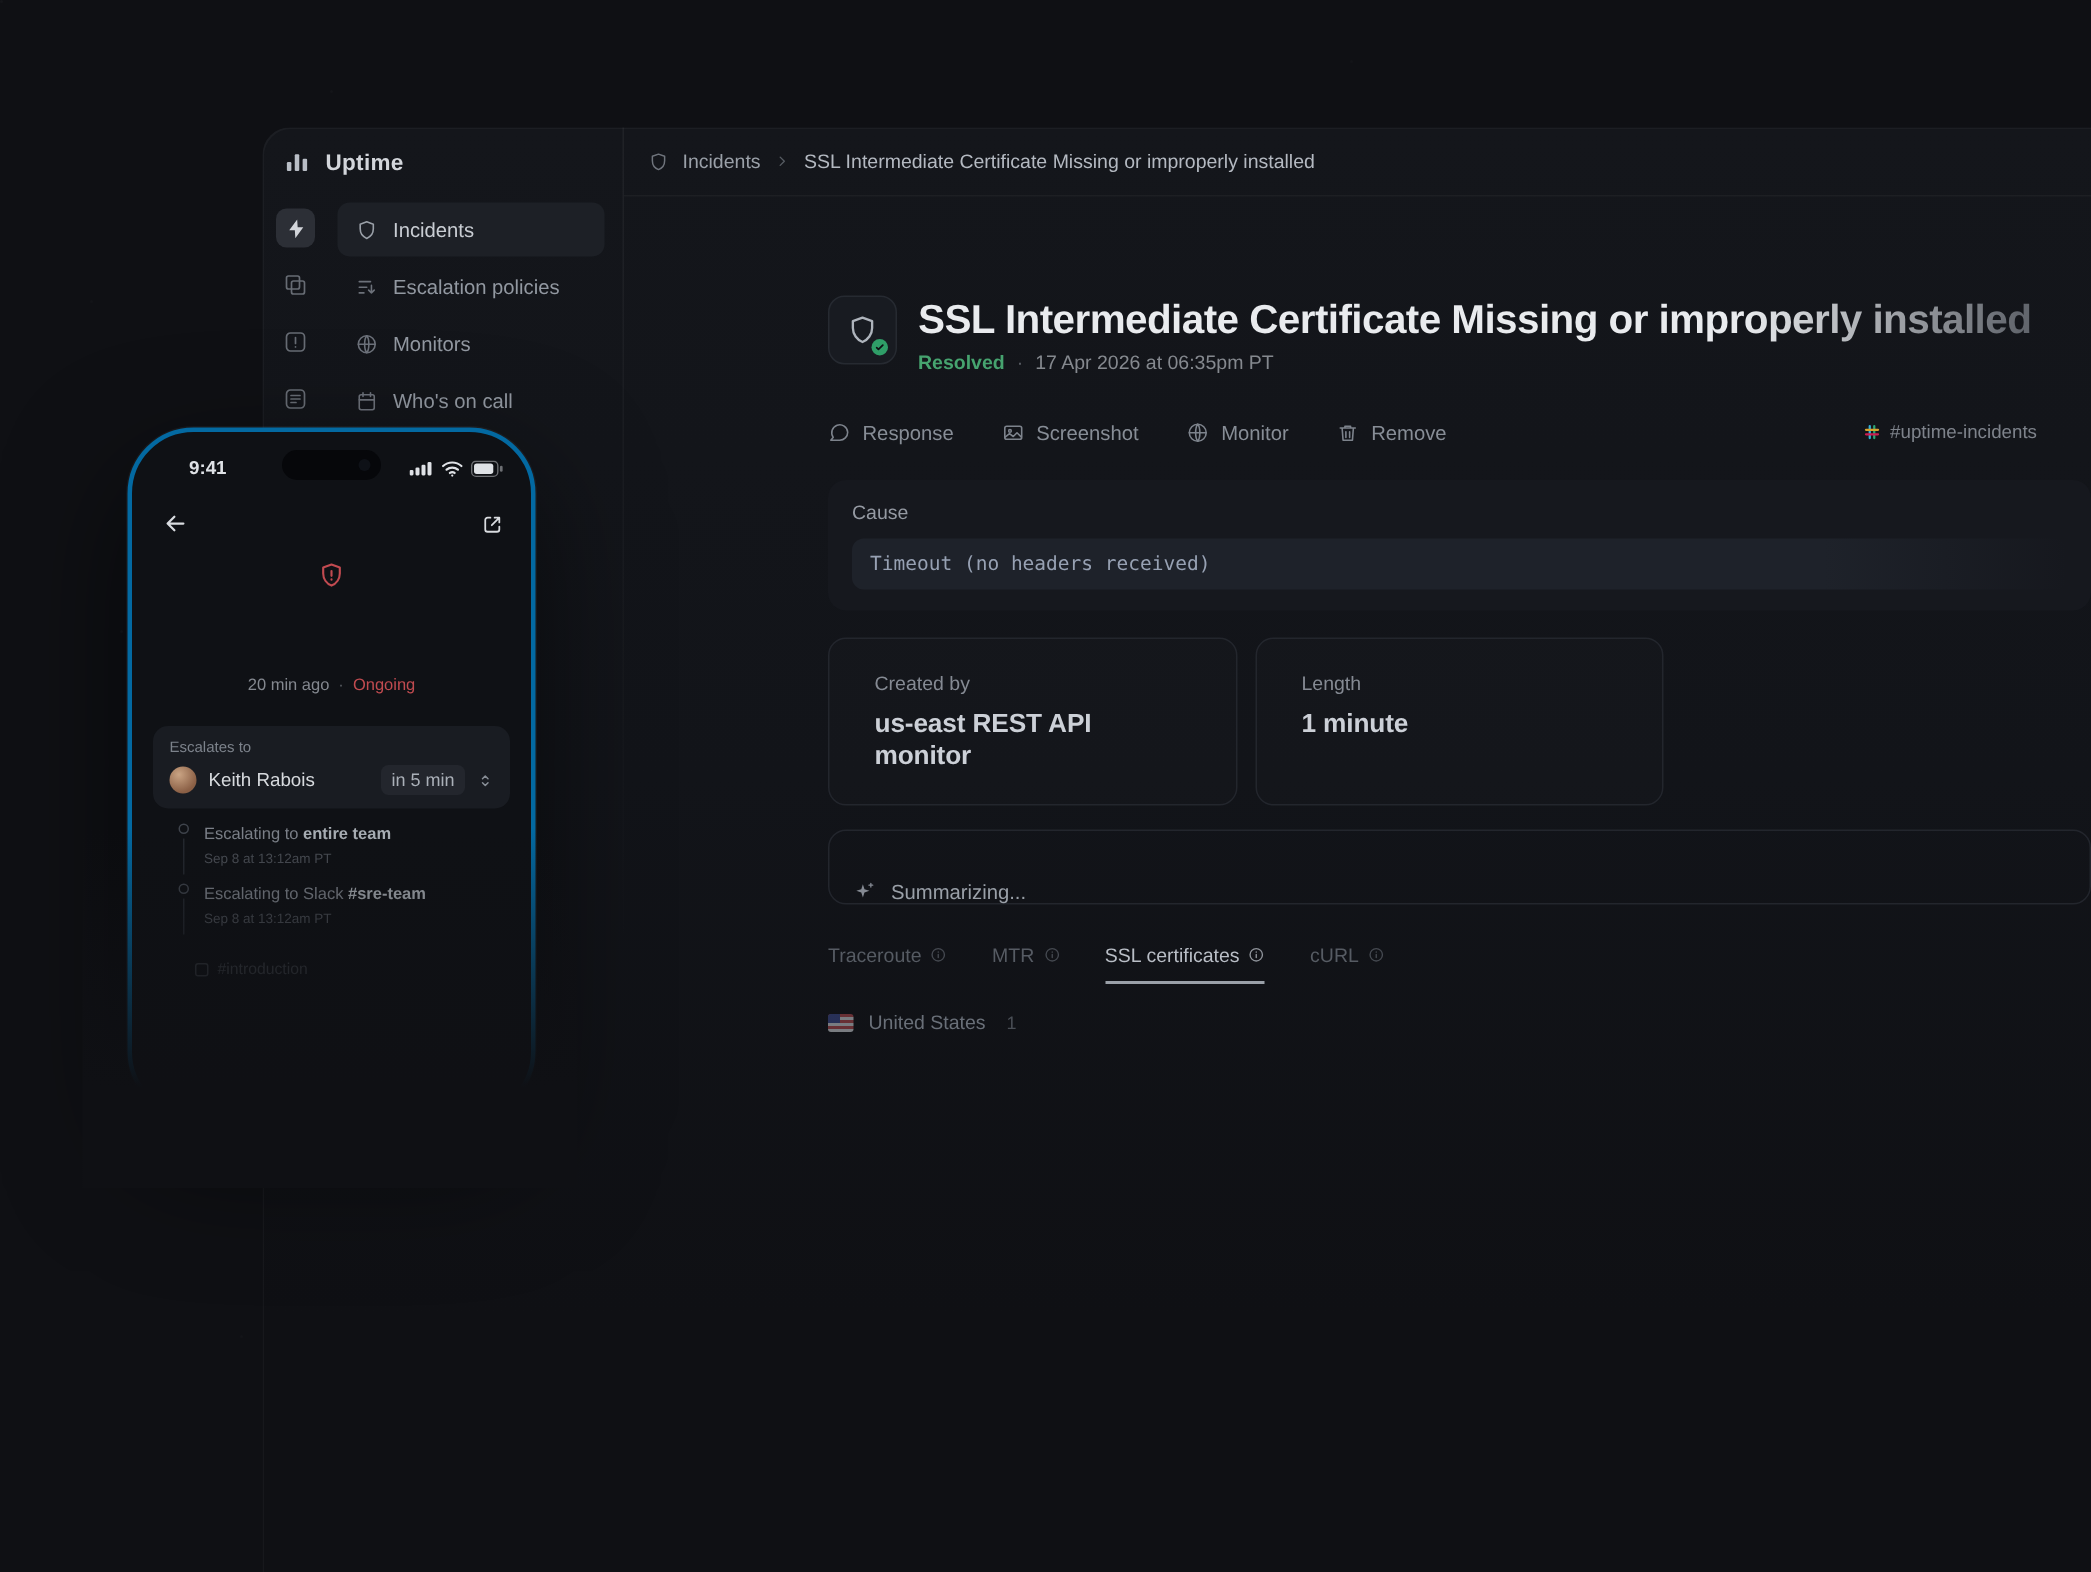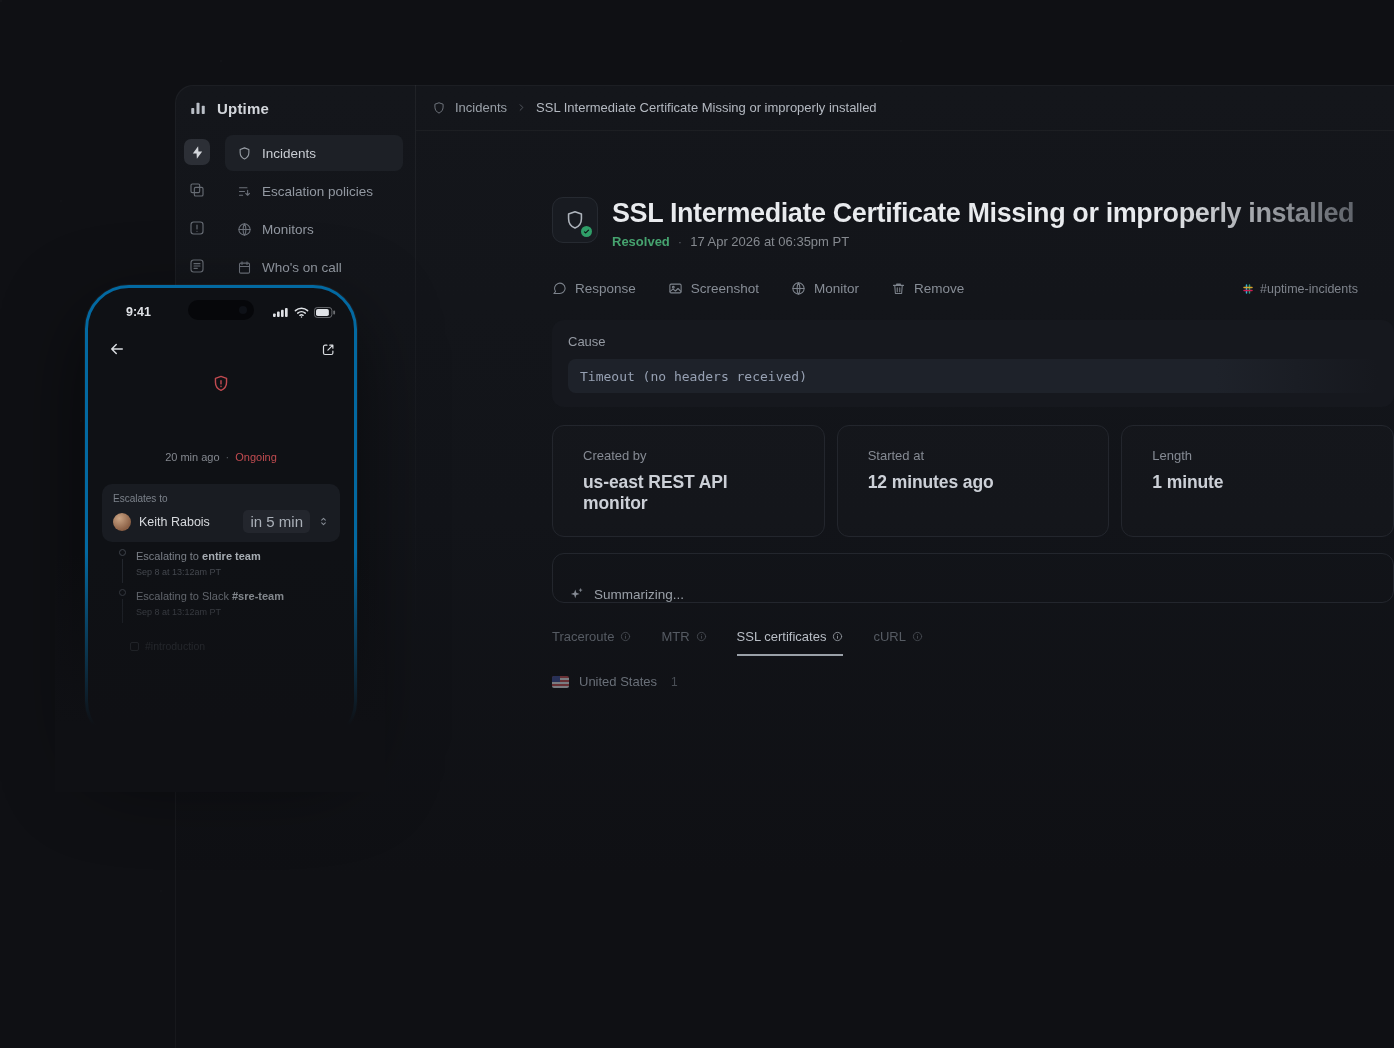--- a/index.html
+++ b/index.html
@@ -56,21 +56,21 @@
   .incident-title { font-size:27px; font-weight:700; letter-spacing:-.4px; color:#e8eaed; line-height:32px; white-space:nowrap; }
   @supports ((-webkit-background-clip:text) or (background-clip:text)) {
     .incident-title { background:linear-gradient(90deg,#e9ebee 0%,#e9ebee 74%,#62666d 99%);
       -webkit-background-clip:text; background-clip:text; -webkit-text-fill-color:transparent; color:transparent; }
   }
   .status-row { display:flex; align-items:center; gap:8px; margin-top:5px; font-size:13px; }
   .status-resolved { color:#46a36f; font-weight:600; }
   .status-dot { color:#5a5f66; }
   .status-ts { color:#85898f; }
 
-  .actions { display:flex; align-items:flex-end; gap:32px; margin-top:32px; color:#878d96; font-size:13.5px; padding-right:36px; }
+  .actions { display:flex; align-items:flex-start; gap:32px; margin-top:32px; color:#878d96; font-size:13.5px; padding-right:36px; }
   .action-btn { display:flex; align-items:center; gap:8px; cursor:default; }
   .action-btn .a-icon { display:flex; color:#7d838c; }
   .slack-chip { margin-left:auto; display:flex; align-items:center; gap:6px; font-size:12.5px; color:#8a8f98; opacity:.9; }
 
   .cause-card { margin-top:24px; background:#16181e; border-radius:12px; padding:14px 16px; }
   .cause-label { font-size:13px; color:#959aa3; }
   .cause-input { margin-top:10px; height:34px; border-radius:8px; display:flex; align-items:center; padding:0 12px;
     background:linear-gradient(90deg,#1e222a 80%, rgba(30,34,42,0) 100%);
     font-family:"DejaVu Sans Mono", monospace; font-size:13px; color:#97a1b3; }
 
@@ -114,21 +114,21 @@
   .p-meta { position:absolute; left:0; right:0; top:163px; display:flex; justify-content:center; gap:6px; font-size:11px; }
   .p-ago { color:#84888f; }
   .p-sep { color:#5a5e64; }
   .p-ongoing { color:#c04b50; }
 
   .p-card { position:absolute; left:14px; right:14px; top:196px; background:#191c22; border-radius:10px; padding:9px 11px; }
   .p-card-label { font-size:10px; color:#7c828b; }
   .p-card-row { margin-top:6px; display:flex; align-items:center; gap:8px; }
   .avatar { width:18px; height:18px; border-radius:50%; background:radial-gradient(circle at 35% 30%, #caa484, #8a5f45 70%); flex:0 0 auto; }
   .p-name { font-size:12.5px; color:#d7dade; }
-  .p-badge { margin-left:auto; background:#23262d; border-radius:5px; padding:3px 7px; font-size:15px; color:#aab0b8; }
+  .p-badge { margin-left:auto; background:#23262d; border-radius:5px; padding:3px 7px; font-size:12px; color:#aab0b8; }
   .p-collapse { display:flex; color:#878d96; }
 
   .p-timeline { position:absolute; left:30px; right:16px; top:258px; display:flex; flex-direction:column; }
   .tl-item { display:flex; gap:10px; min-height:40px; }
   .tl-rail { display:flex; flex-direction:column; align-items:center; width:8px; flex:0 0 auto; }
   .tl-dot { width:7px; height:7px; border-radius:50%; border:1.5px solid #3f444c; margin-top:3px; flex:0 0 auto; }
   .tl-line { width:1px; flex:1; background:#24282f; margin:3px 0; }
   .tl-text { font-size:11px; color:#7d828a; line-height:14px; }
   .tl-target { color:#aab0b6; font-weight:600; }
   .tl-date { margin-top:3px; font-size:9px; color:#4b4f56; }
@@ -316,24 +316,20 @@
 
         <div class="cause-card">
           <div class="cause-label">Cause</div>
           <div class="cause-input">Timeout (no headers received)</div>
         </div>
 
         <div class="stats">
           <div class="stat-card">
             <div class="stat-label">Created by</div>
             <div class="stat-value">us-east REST API monitor</div>
-          </div>
-          <div class="stat-card">
-            <div class="stat-label">Started at</div>
-            <div class="stat-value">12 minutes ago</div>
           </div>
           <div class="stat-card">
             <div class="stat-label">Length</div>
             <div class="stat-value">1 minute</div>
           </div>
         </div>
 
         <div class="summarize">
           <span class="s-icon">
             <svg width="15" height="15" viewBox="0 0 24 24" fill="currentColor">

